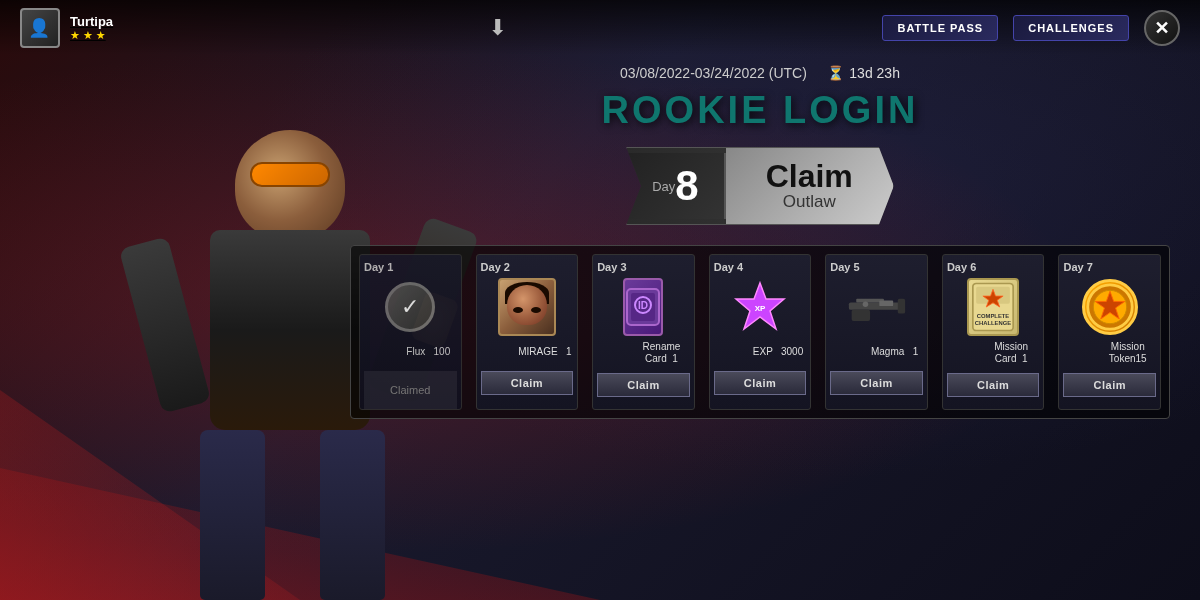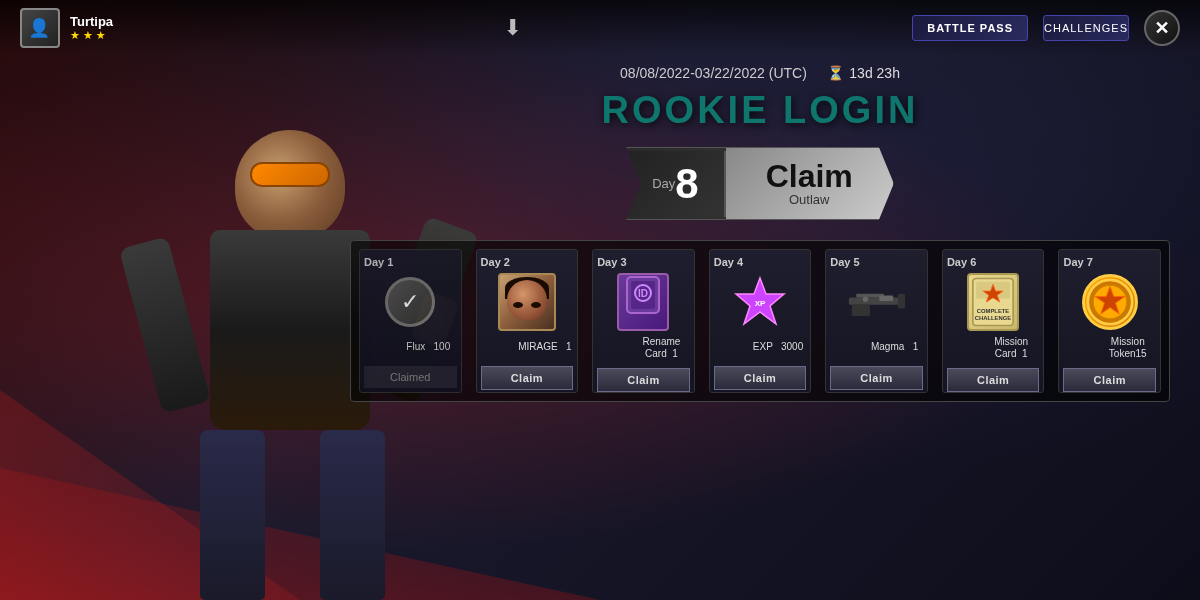--- a/index.html
+++ b/index.html
@@ -71,20 +71,21 @@
       border-radius: 4px;
       display: flex;
       align-items: center;
       justify-content: center;
       color: #aaa;
       font-size: 18px;
     }
     .player-info {
       display: flex;
       flex-direction: column;
+      text-decoration: underline;
     }
     .player-name {
       color: #fff;
       font-size: 13px;
       font-weight: bold;
     }
     .player-rank {
       color: #ffd700;
       font-size: 11px;
     }
@@ -109,23 +110,23 @@
       padding: 6px 14px;
       font-size: 11px;
       font-weight: bold;
       letter-spacing: 1px;
       border-radius: 3px;
     }
     .challenges-btn {
       background: linear-gradient(135deg, #1a1a3e, #2a2a5e);
       border: 1px solid #4444aa;
       color: #fff;
-      padding: 6px 0;
+      padding: 6px 14px;
       font-size: 11px;
-      font-weight: normal;
+      font-weight: bold;
       letter-spacing: 1px;
       border-radius: 3px;
     }
     .close-btn {
       width: 36px;
       height: 36px;
       background: linear-gradient(135deg, #333, #111);
       border: 2px solid #666;
       border-radius: 50%;
       display: flex;
@@ -327,21 +328,21 @@
       align-items: center;
     }
     .claim-text {
       color: #111;
       font-size: 32px;
       font-weight: 900;
       line-height: 1;
     }
     .claim-subtext {
       color: #333;
-      font-size: 13px;
+      font-size: 17px;
       font-weight: normal;
     }
 
     
     .days-grid {
       display: flex;
       gap: 14px;
       background: rgba(0,0,0,0.6);
       border: 1px solid #444;
       padding: 8px;
@@ -402,27 +403,27 @@
       border: 2px solid #aa8855;
       display: flex;
       align-items: center;
       justify-content: center;
       font-size: 28px;
       overflow: hidden;
       position: relative;
     }
     
     .icon-rename {
-      width: 52px;
+      width: 40px;
       height: 58px;
       background: linear-gradient(135deg, #6a3a9a, #4a1a7a);
       border-radius: 4px;
       border: 2px solid #9a5aaa;
       display: flex;
-      align-items: flex-start;
+      align-items: center;
       justify-content: center;
       font-size: 22px;
       color: #cc88ff;
     }
     
     .icon-exp {
       width: 56px;
       height: 56px;
       display: flex;
       align-items: center;
@@ -478,21 +479,21 @@
     }
     .day-card-bottom {
       width: 100%;
       margin-top: 6px;
     }
     .claimed-label {
       background: rgba(255,255,255,0.08);
       color: #888;
       text-align: center;
       font-size: 11px;
-      padding: 5px;
+      padding: 13px;
       width: 100%;
     }
     .claim-btn {
       background: linear-gradient(180deg, #4a4a5a, #2a2a3a);
       border: 1px solid #6a6a8a;
       color: #ddd;
       font-size: 11px;
       font-weight: bold;
       padding: 5px 0;
       width: 100%;
@@ -588,21 +589,21 @@
     <div class="char-arm-l"></div>
 
     <div class="char-leg-l"></div>
     <div class="char-leg-r"></div>
   </div>
 </div>
 
 <div class="main-panel">
 
   <div class="date-timer">
-    <span class="date-text">08/08/2022-03/22/2022 (UTC)</span>
+    <span class="date-text">03/08/2022-03/24/2022 (UTC)</span>
     <span class="timer-text">
       <span class="timer-icon">⏳</span>
       <span>13d 23h</span>
     </span>
   </div>
 
   <div class="title">ROOKIE LOGIN</div>
 
   <div class="claim-banner">
     <div class="day-number-box">

